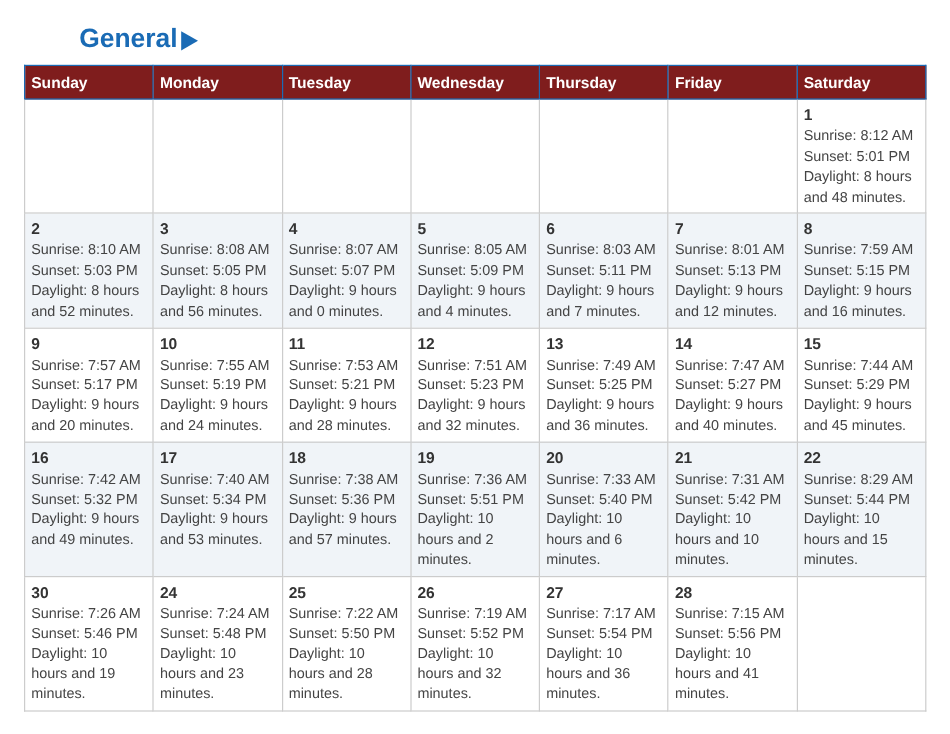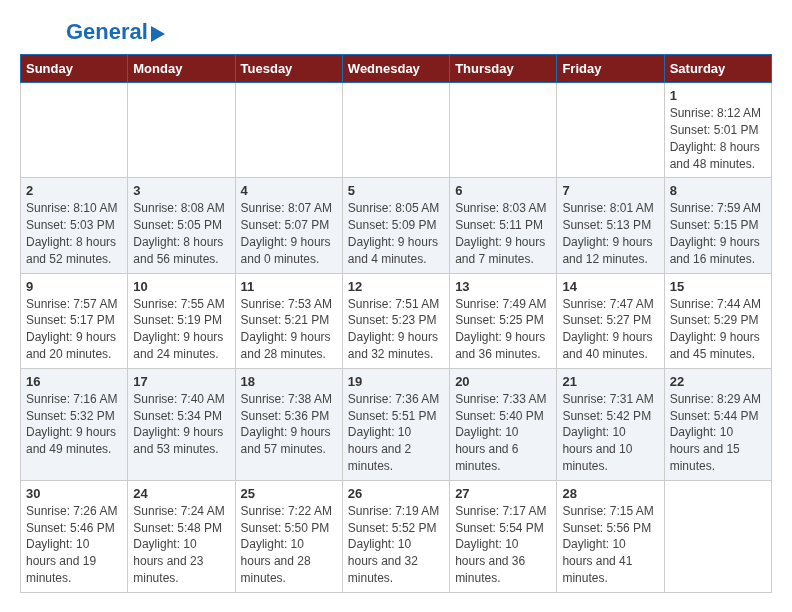--- a/index.html
+++ b/index.html
@@ -227,21 +227,21 @@
         <td>
           <span class="day-num">15</span>
           <div class="day-info">Sunrise: 7:44 AM
 Sunset: 5:29 PM
 Daylight: 9 hours and 45 minutes.</div>
         </td>
       </tr>
       <tr class="row-shaded">
         <td>
           <span class="day-num">16</span>
-          <div class="day-info">Sunrise: 7:16 AM
+          <div class="day-info">Sunrise: 7:42 AM
 Sunset: 5:32 PM
 Daylight: 9 hours and 49 minutes.</div>
         </td>
         <td>
           <span class="day-num">17</span>
           <div class="day-info">Sunrise: 7:40 AM
 Sunset: 5:34 PM
 Daylight: 9 hours and 53 minutes.</div>
         </td>
         <td>

